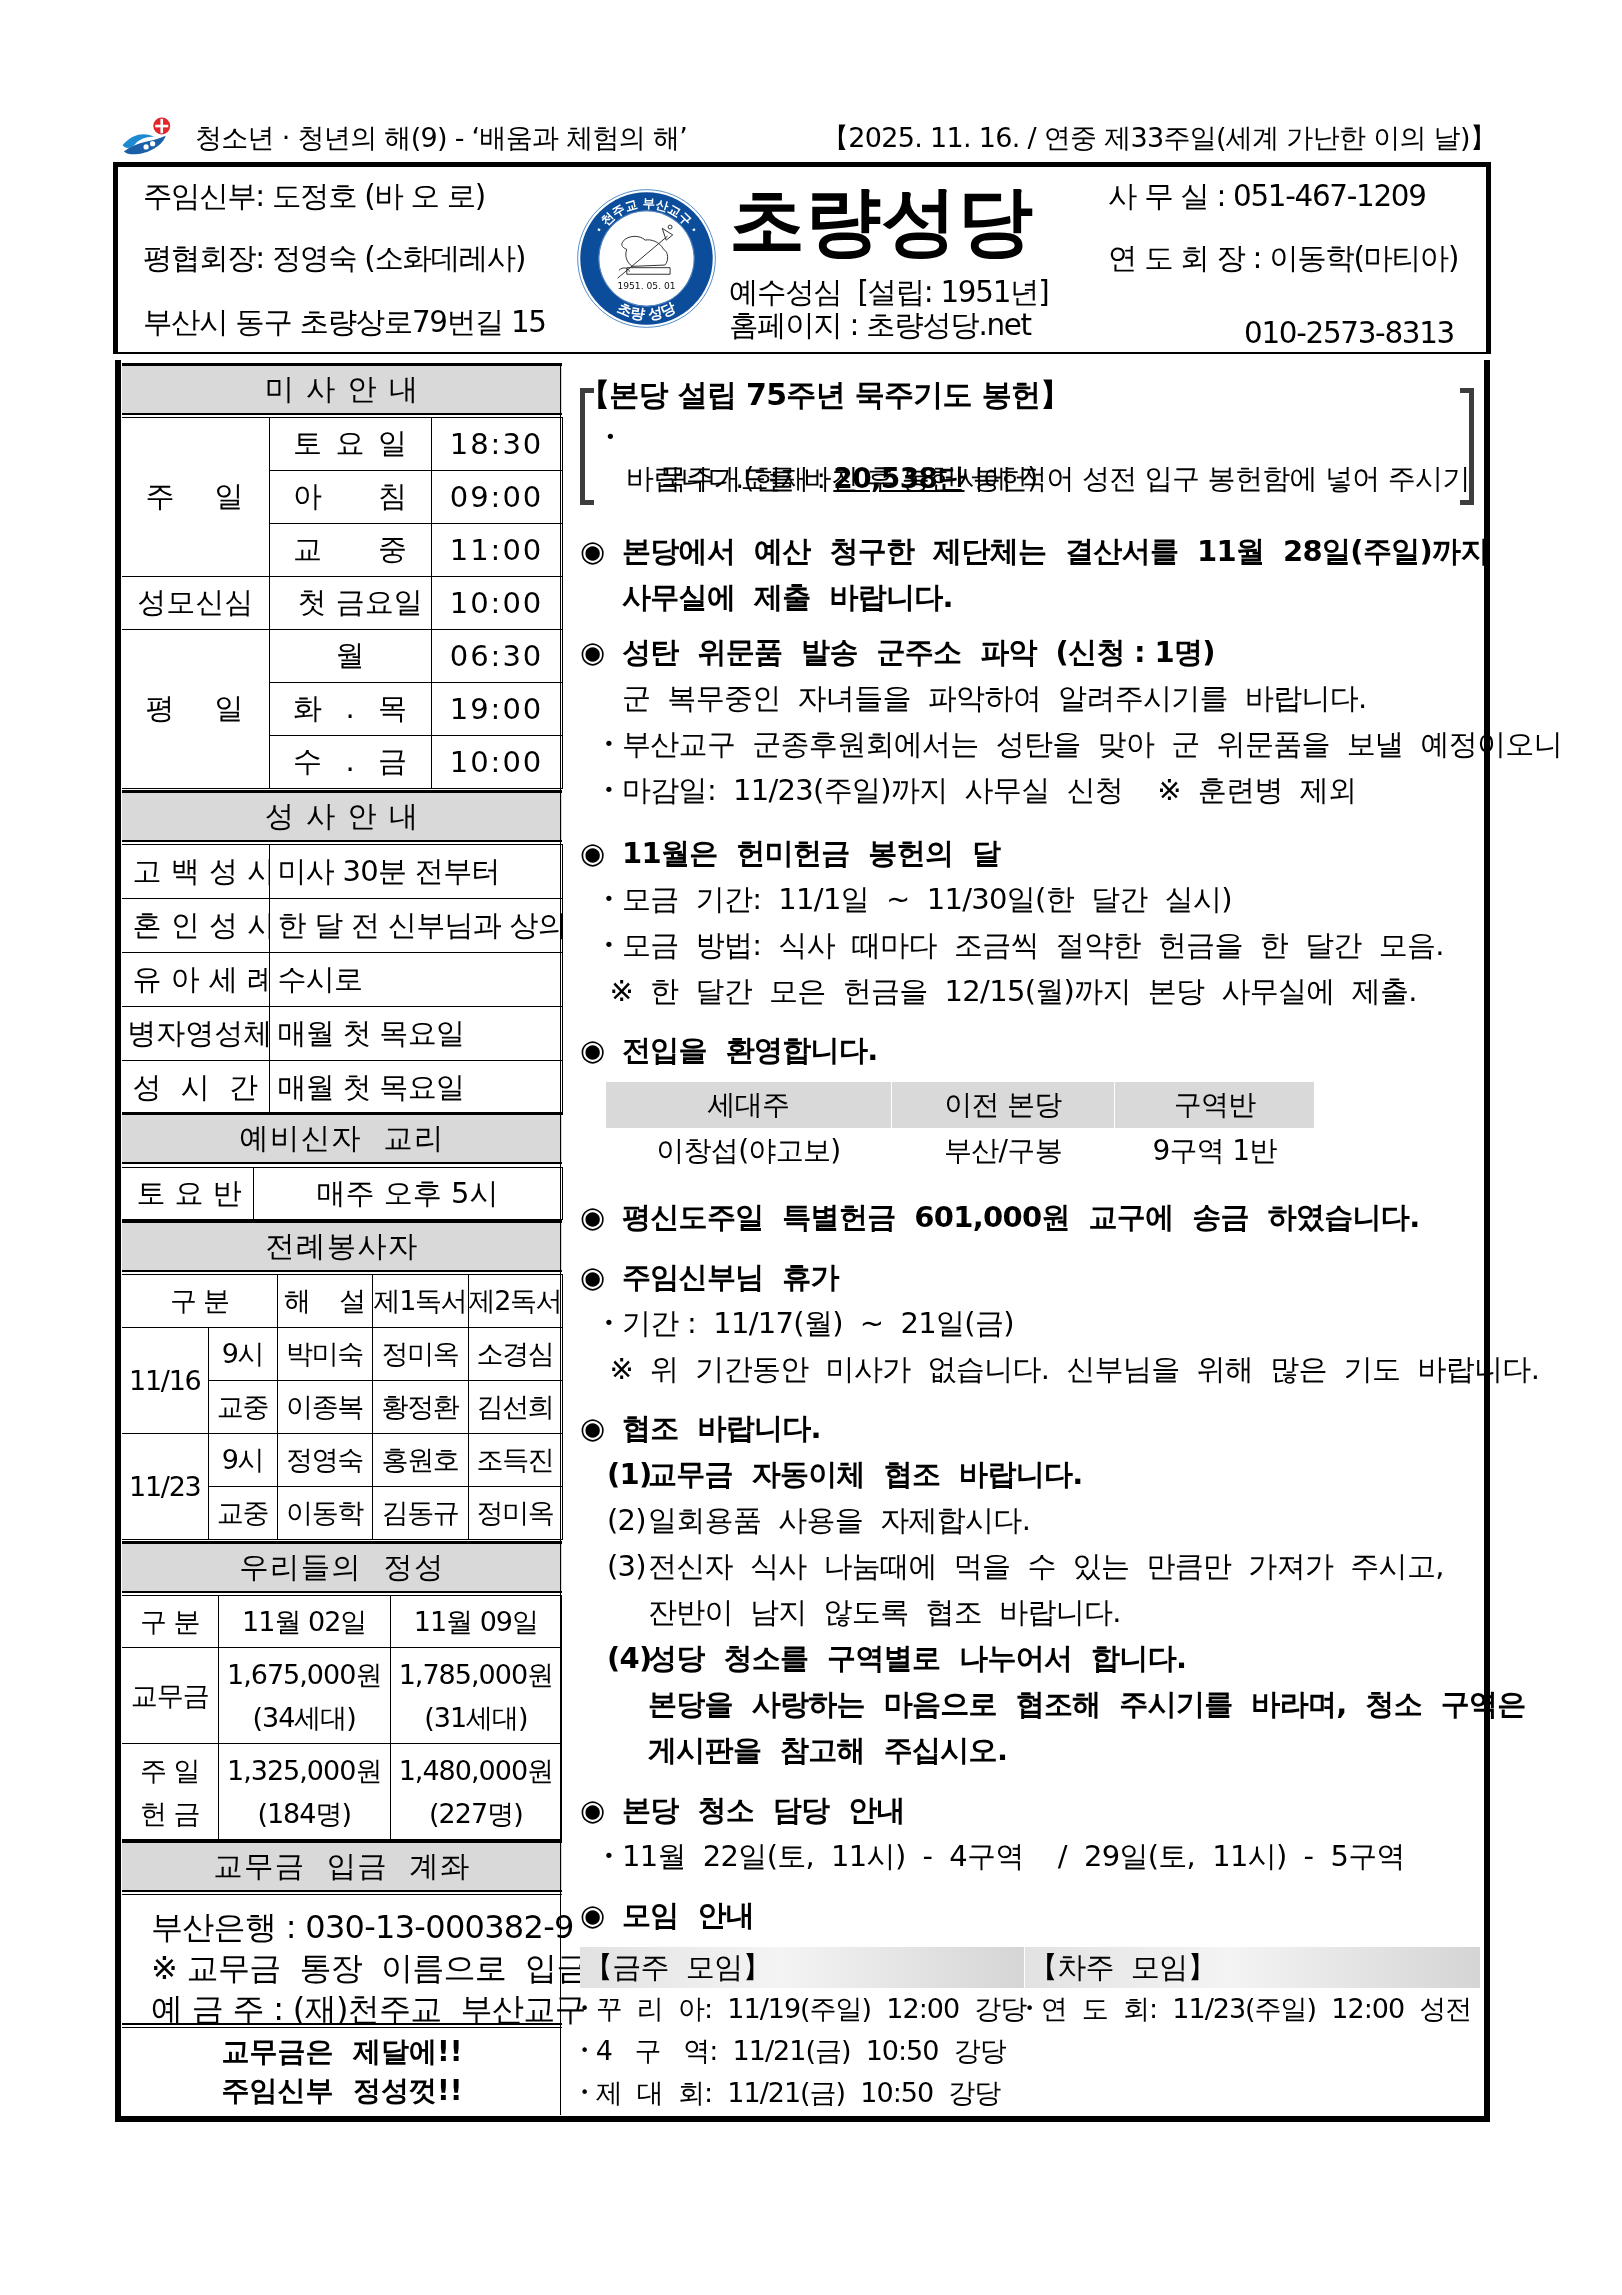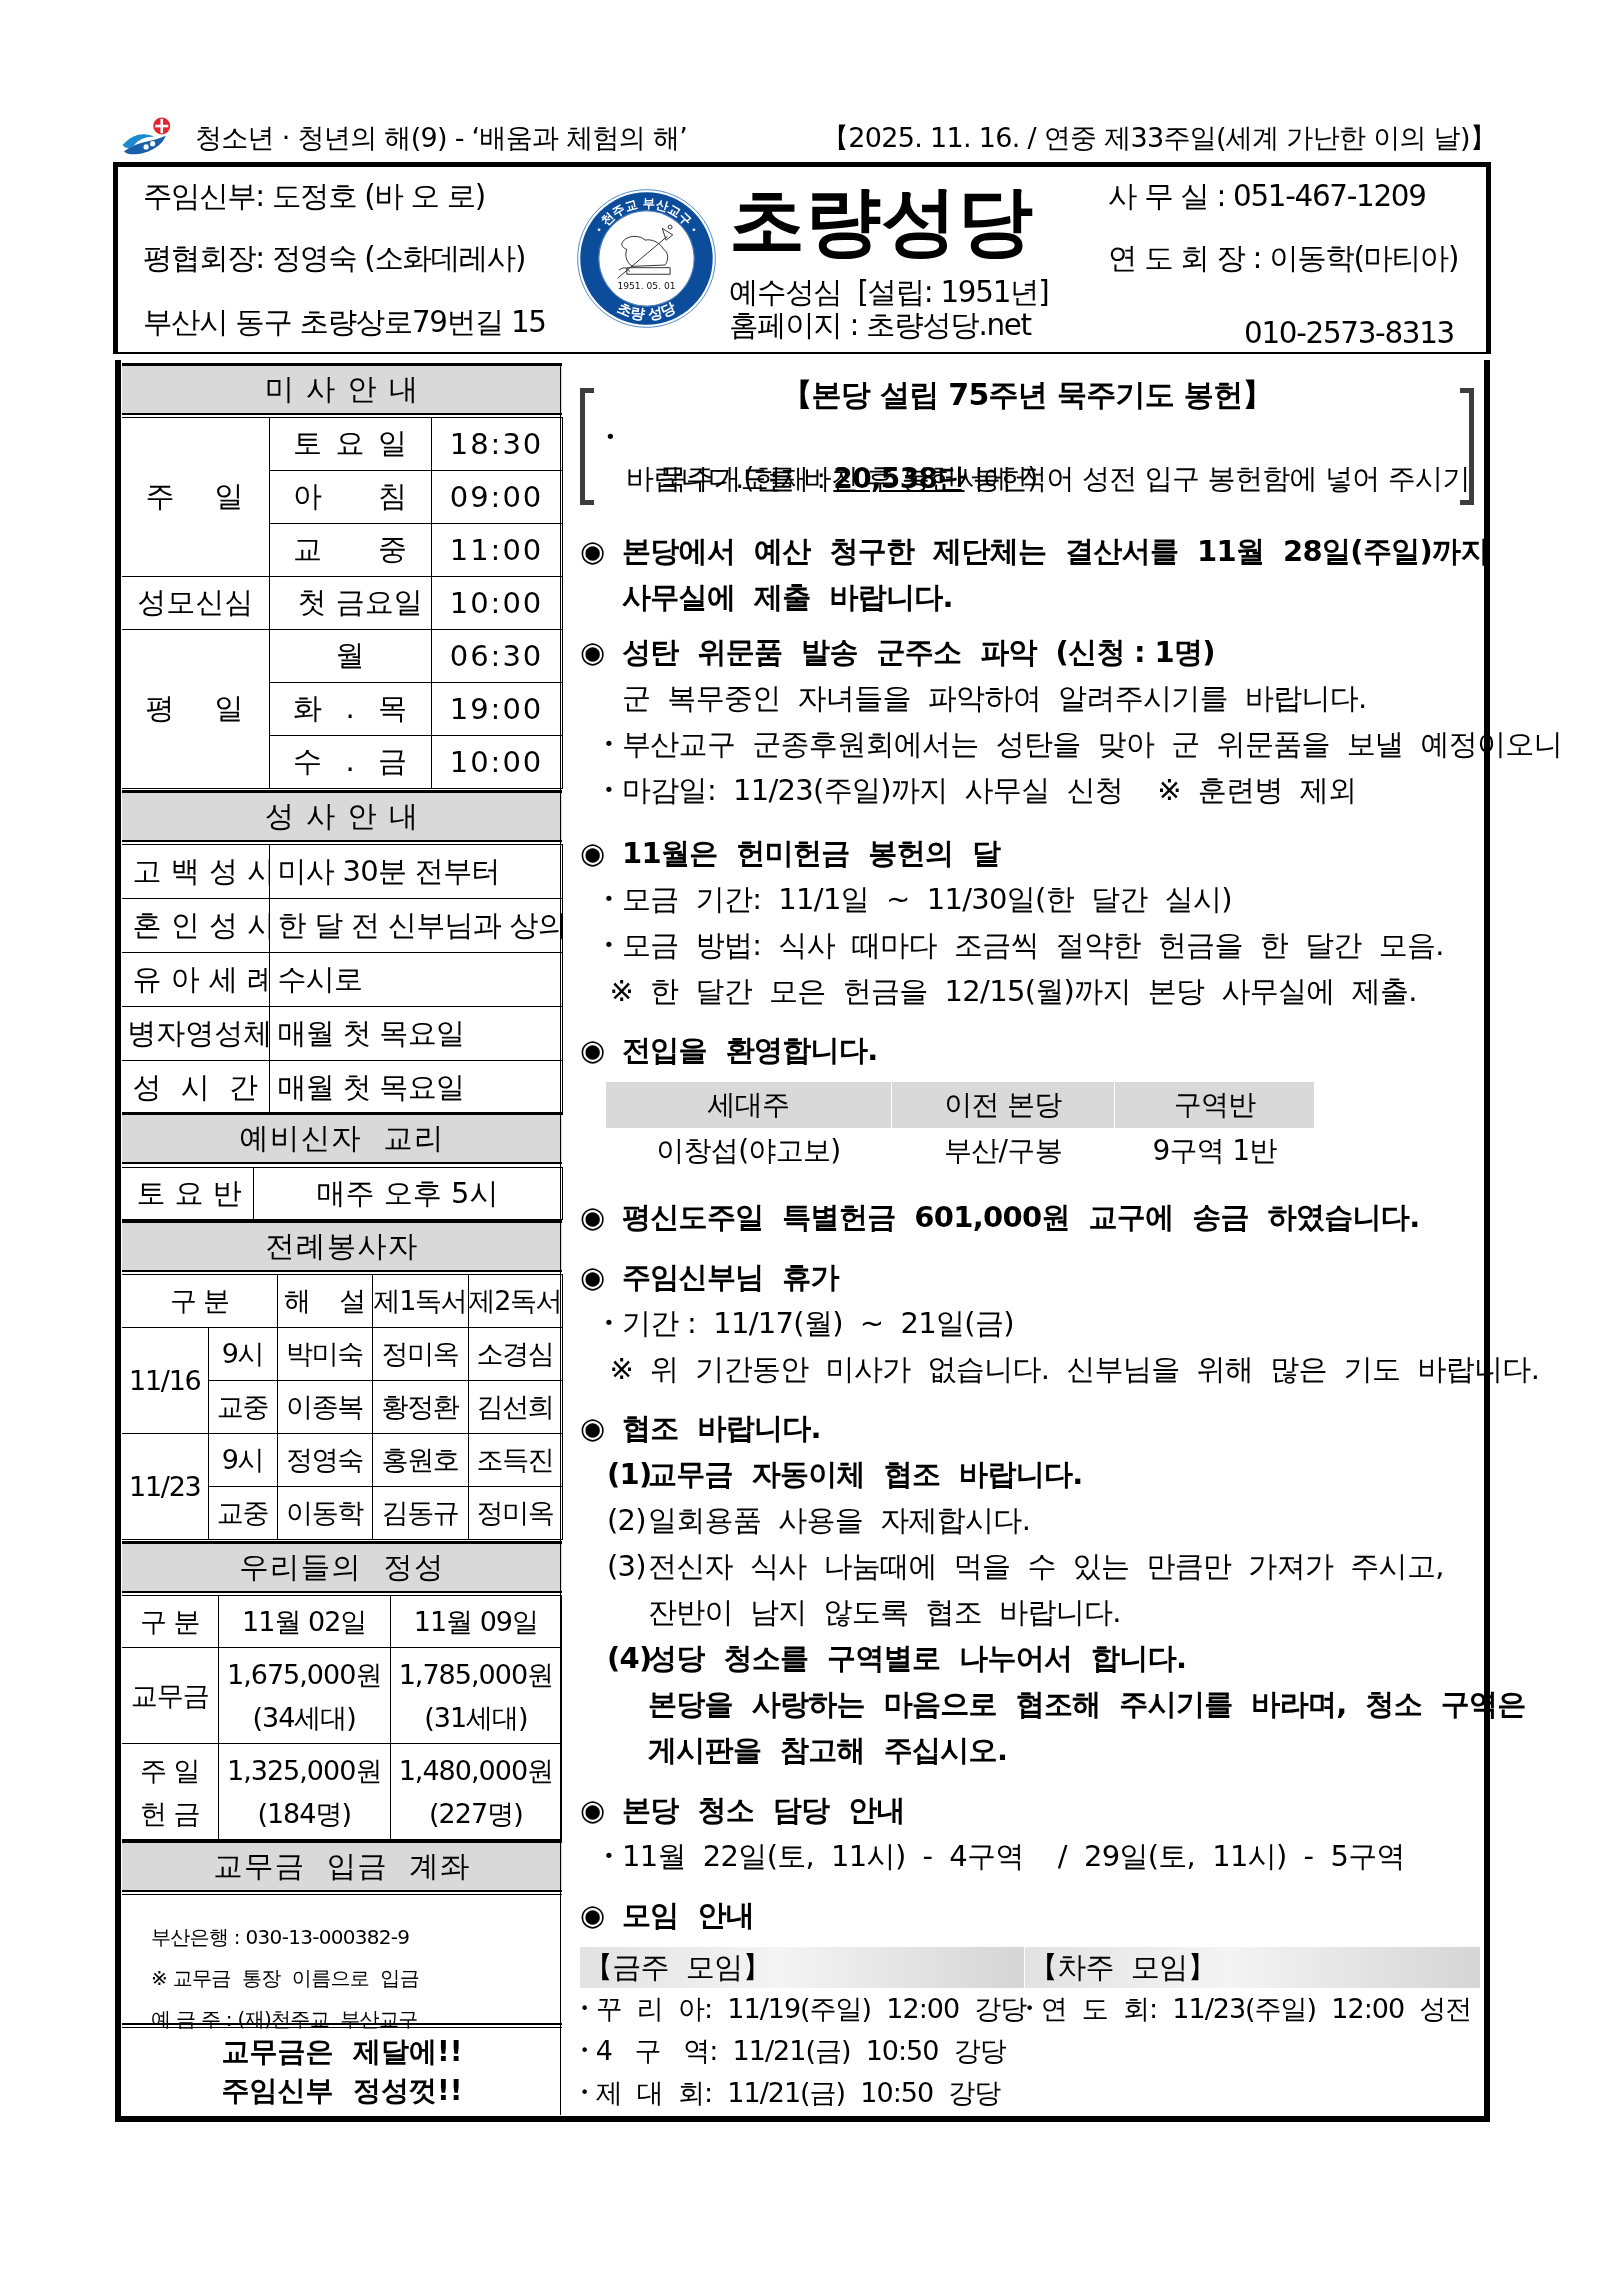--- a/index.html
+++ b/index.html
@@ -27,42 +27,42 @@
 .lhead{position:absolute;left:0;width:440px;height:52px;background:#d9d9d9;border-top:3.9px solid #000;border-bottom:2.6px solid #000;font-size:29.4px;line-height:46px;text-align:center;letter-spacing:1.3px;white-space:pre}
 .ltab{position:absolute;left:0;width:440px;table-layout:fixed;border-collapse:collapse;border-top:1.3px solid #000}
 .ltab td{border:1.3px solid #000;text-align:center;vertical-align:middle;font-size:29px;white-space:nowrap;overflow:hidden;padding:0}
 .ltab td.first{border-left:none}
 .lab{display:block;text-align:justify;text-align-last:justify}
 .time{letter-spacing:2px;font-size:30px}
 .leftv{text-align:left !important;padding-left:7.9px !important;letter-spacing:-0.7px}
 .lt-small td{font-size:27px;letter-spacing:-1.3px}
 .off td{font-size:27px;letter-spacing:-1px;line-height:43px}
 #vdiv{position:absolute;left:438px;top:363px;width:1.3px;height:1752px;background:#000}
-.acct{position:absolute;left:0;width:440px;border-top:1.3px solid #000;border-bottom:2.6px solid #000;font-size:20px;line-height:41px;padding-top:22px}
+.acct{position:absolute;left:0;width:440px;border-top:1.3px solid #000;border-bottom:2.6px solid #000;font-size:32px;line-height:41px;padding-top:12px}
 .acct div{white-space:pre;padding-left:29px;letter-spacing:-0.7px}
 .slog{position:absolute;left:0;width:440px;border-top:1.3px solid #000;font-size:28px;line-height:39px;font-weight:bold;text-align:center;padding-top:3.9px}
 
 
 .rblk{position:absolute;left:580px;width:906px}
 .rl{position:relative;height:46px;line-height:46px;font-size:29px;white-space:pre;letter-spacing:-0.7px}
 .head{font-weight:bold;padding-left:42px}
 .mk-target{position:absolute;left:0;top:0;font-weight:normal;font-size:29px}
 .mk-target::before{content:"\25C9"}
 .sub{padding-left:42px}
 .mk-dot{position:absolute;left:23.6px;top:0;font-size:18.3px}
 .mk-dot::before{content:"\2022"}
 .cont{padding-left:42px}
 .note{padding-left:29.4px}
 .num{padding-left:68px}
 .num-mk{position:absolute;left:27px;top:0}
 .numcont{padding-left:68px}
 .b{font-weight:bold}
 
 #rosary{position:absolute;left:580px;top:374px;width:894px;height:132px}
-#rosary .rt{height:42px;line-height:42px;font-size:30px;font-weight:bold;text-align:center;letter-spacing:-0.7px;white-space:nowrap}
+#rosary .rt{height:42px;line-height:42px;font-size:30px;font-weight:bold;text-align:left;letter-spacing:-0.7px;white-space:nowrap}
 #rosary .rl2{position:relative;height:42px;line-height:42px;font-size:28px;padding-left:46px;white-space:pre;letter-spacing:-0.7px}
 #rosary .mk-dot{left:25px}
 .brk-l{position:absolute;left:0;top:14.4px;width:13.7px;height:117px;border:5.9px solid #3d3d3d;border-right:none}
 .brk-r{position:absolute;right:0;top:14.4px;width:13.7px;height:117px;border:5.9px solid #3d3d3d;border-left:none}
 .ul{text-decoration:underline;font-weight:bold}
 
 .movein{position:absolute;left:606px;top:1082px;width:708px}
 .mv-row{display:flex;height:46px}
 .mv-head{background:#fff;gap:1.3px}
 .mv-head div{background:#d9d9d9}

